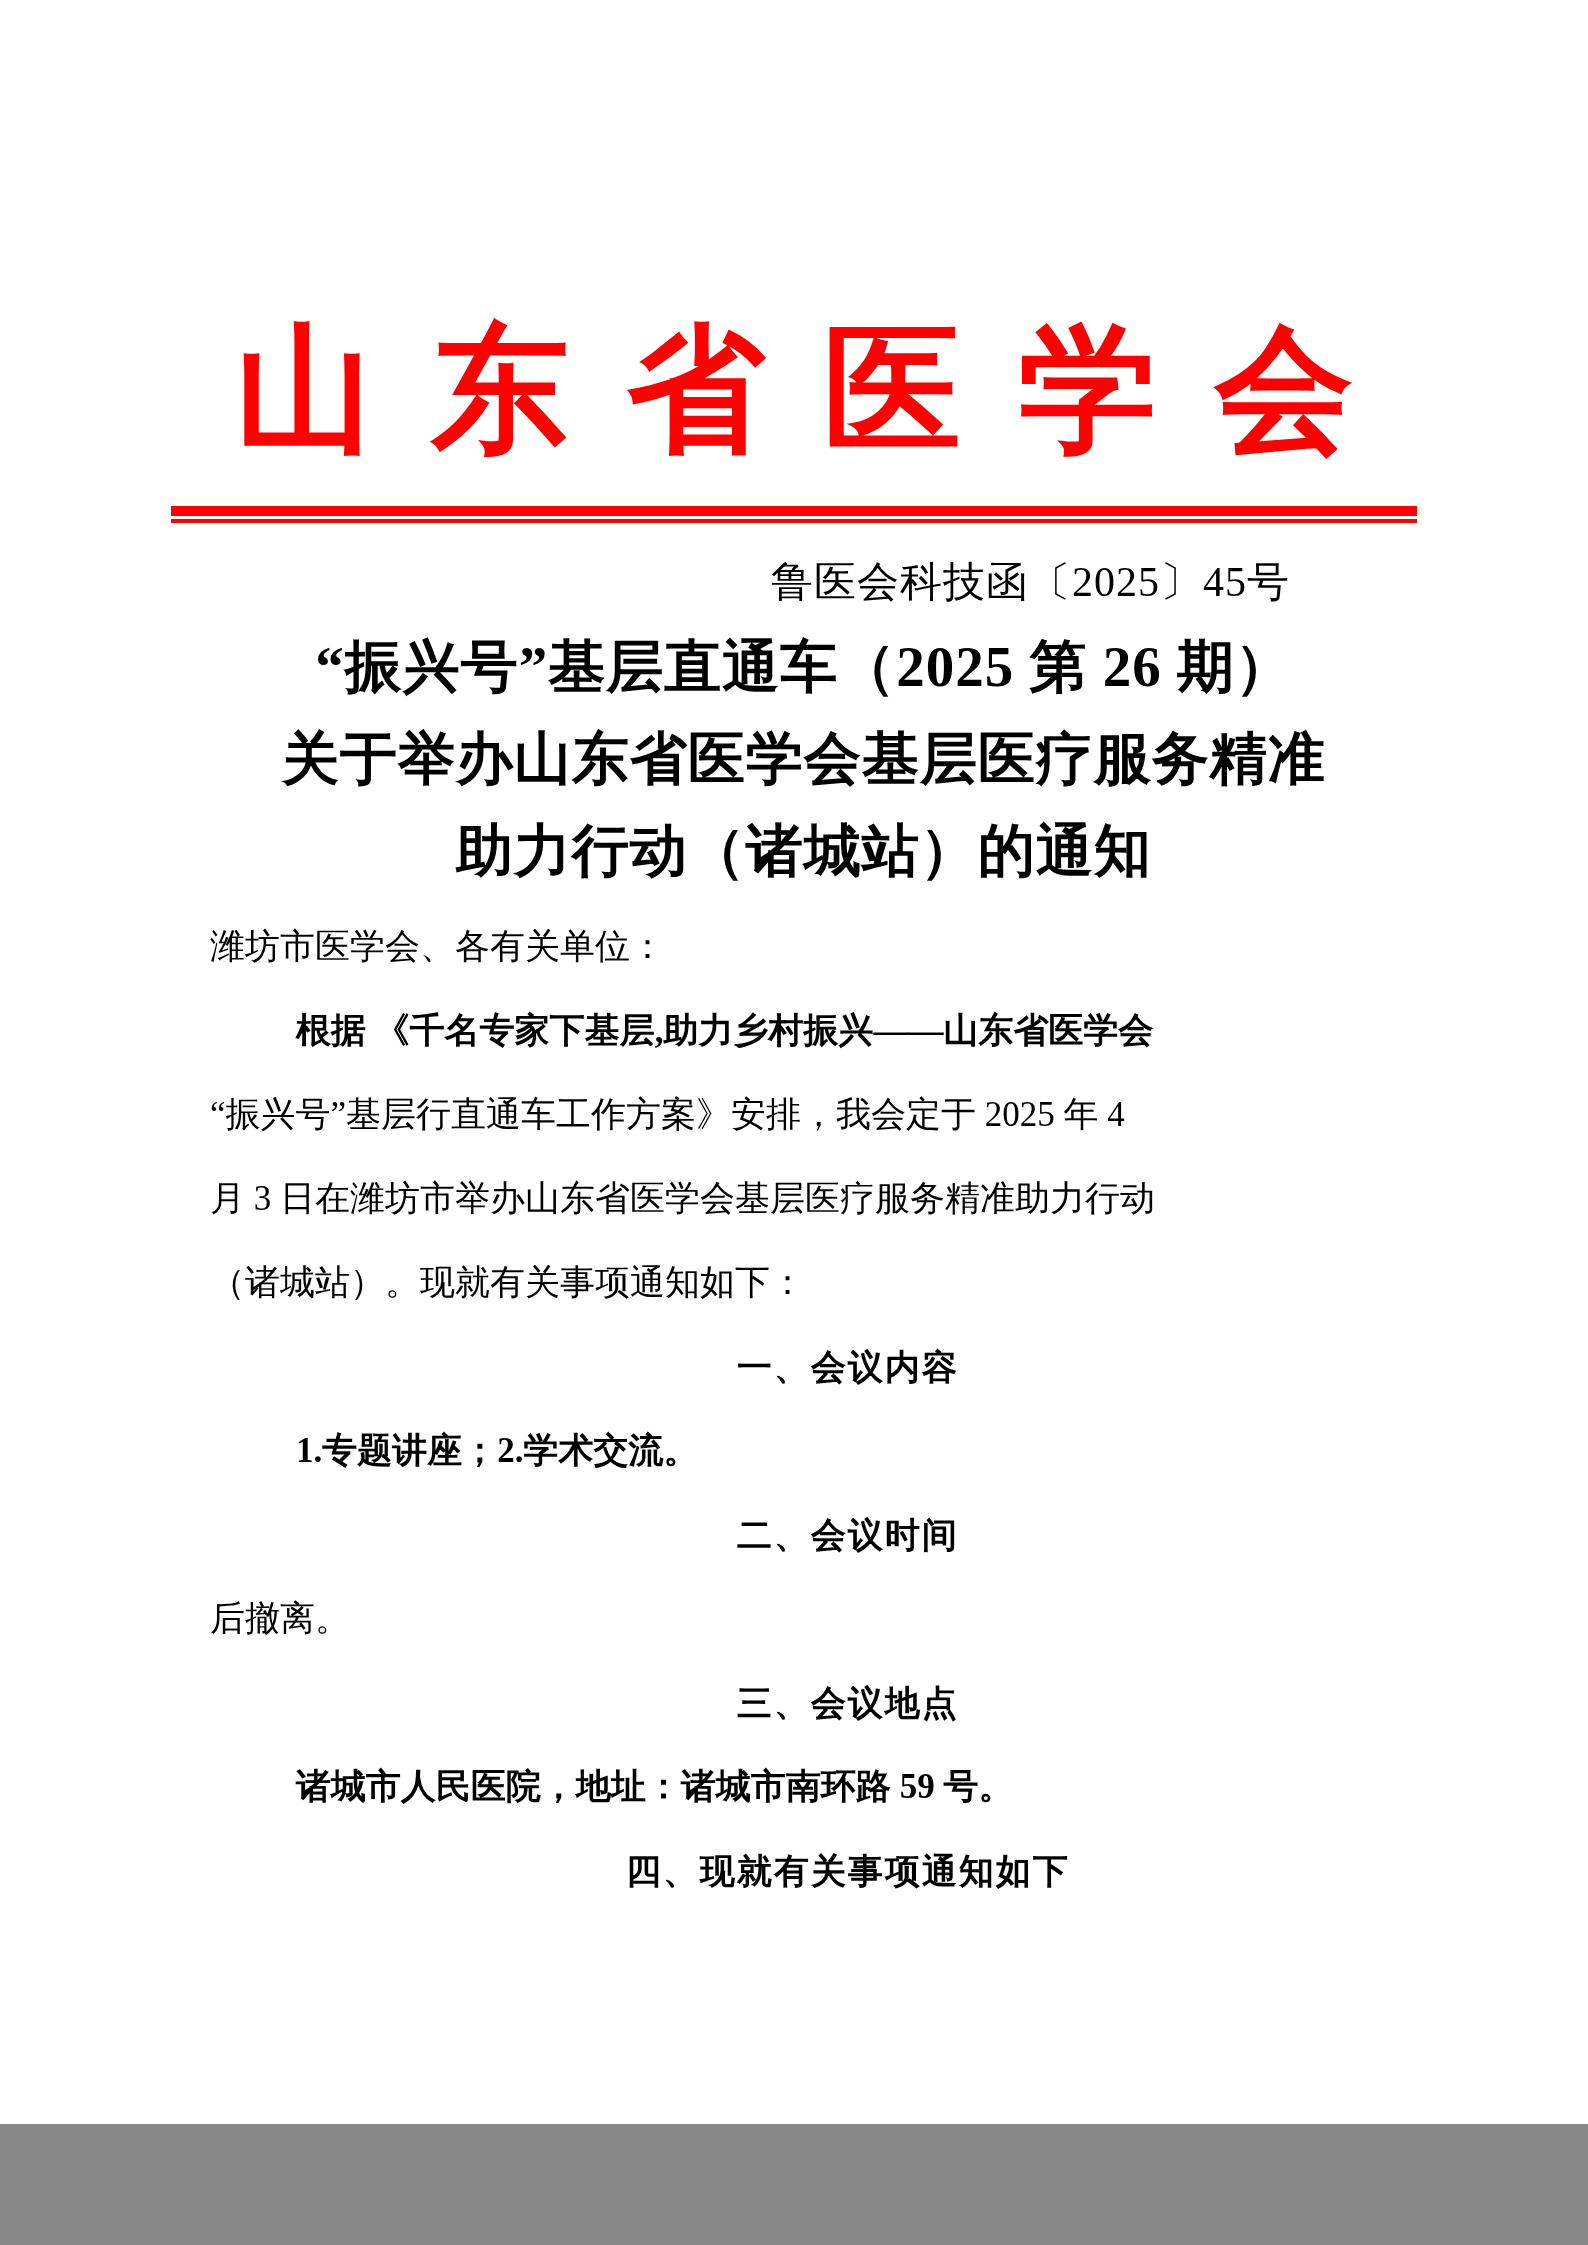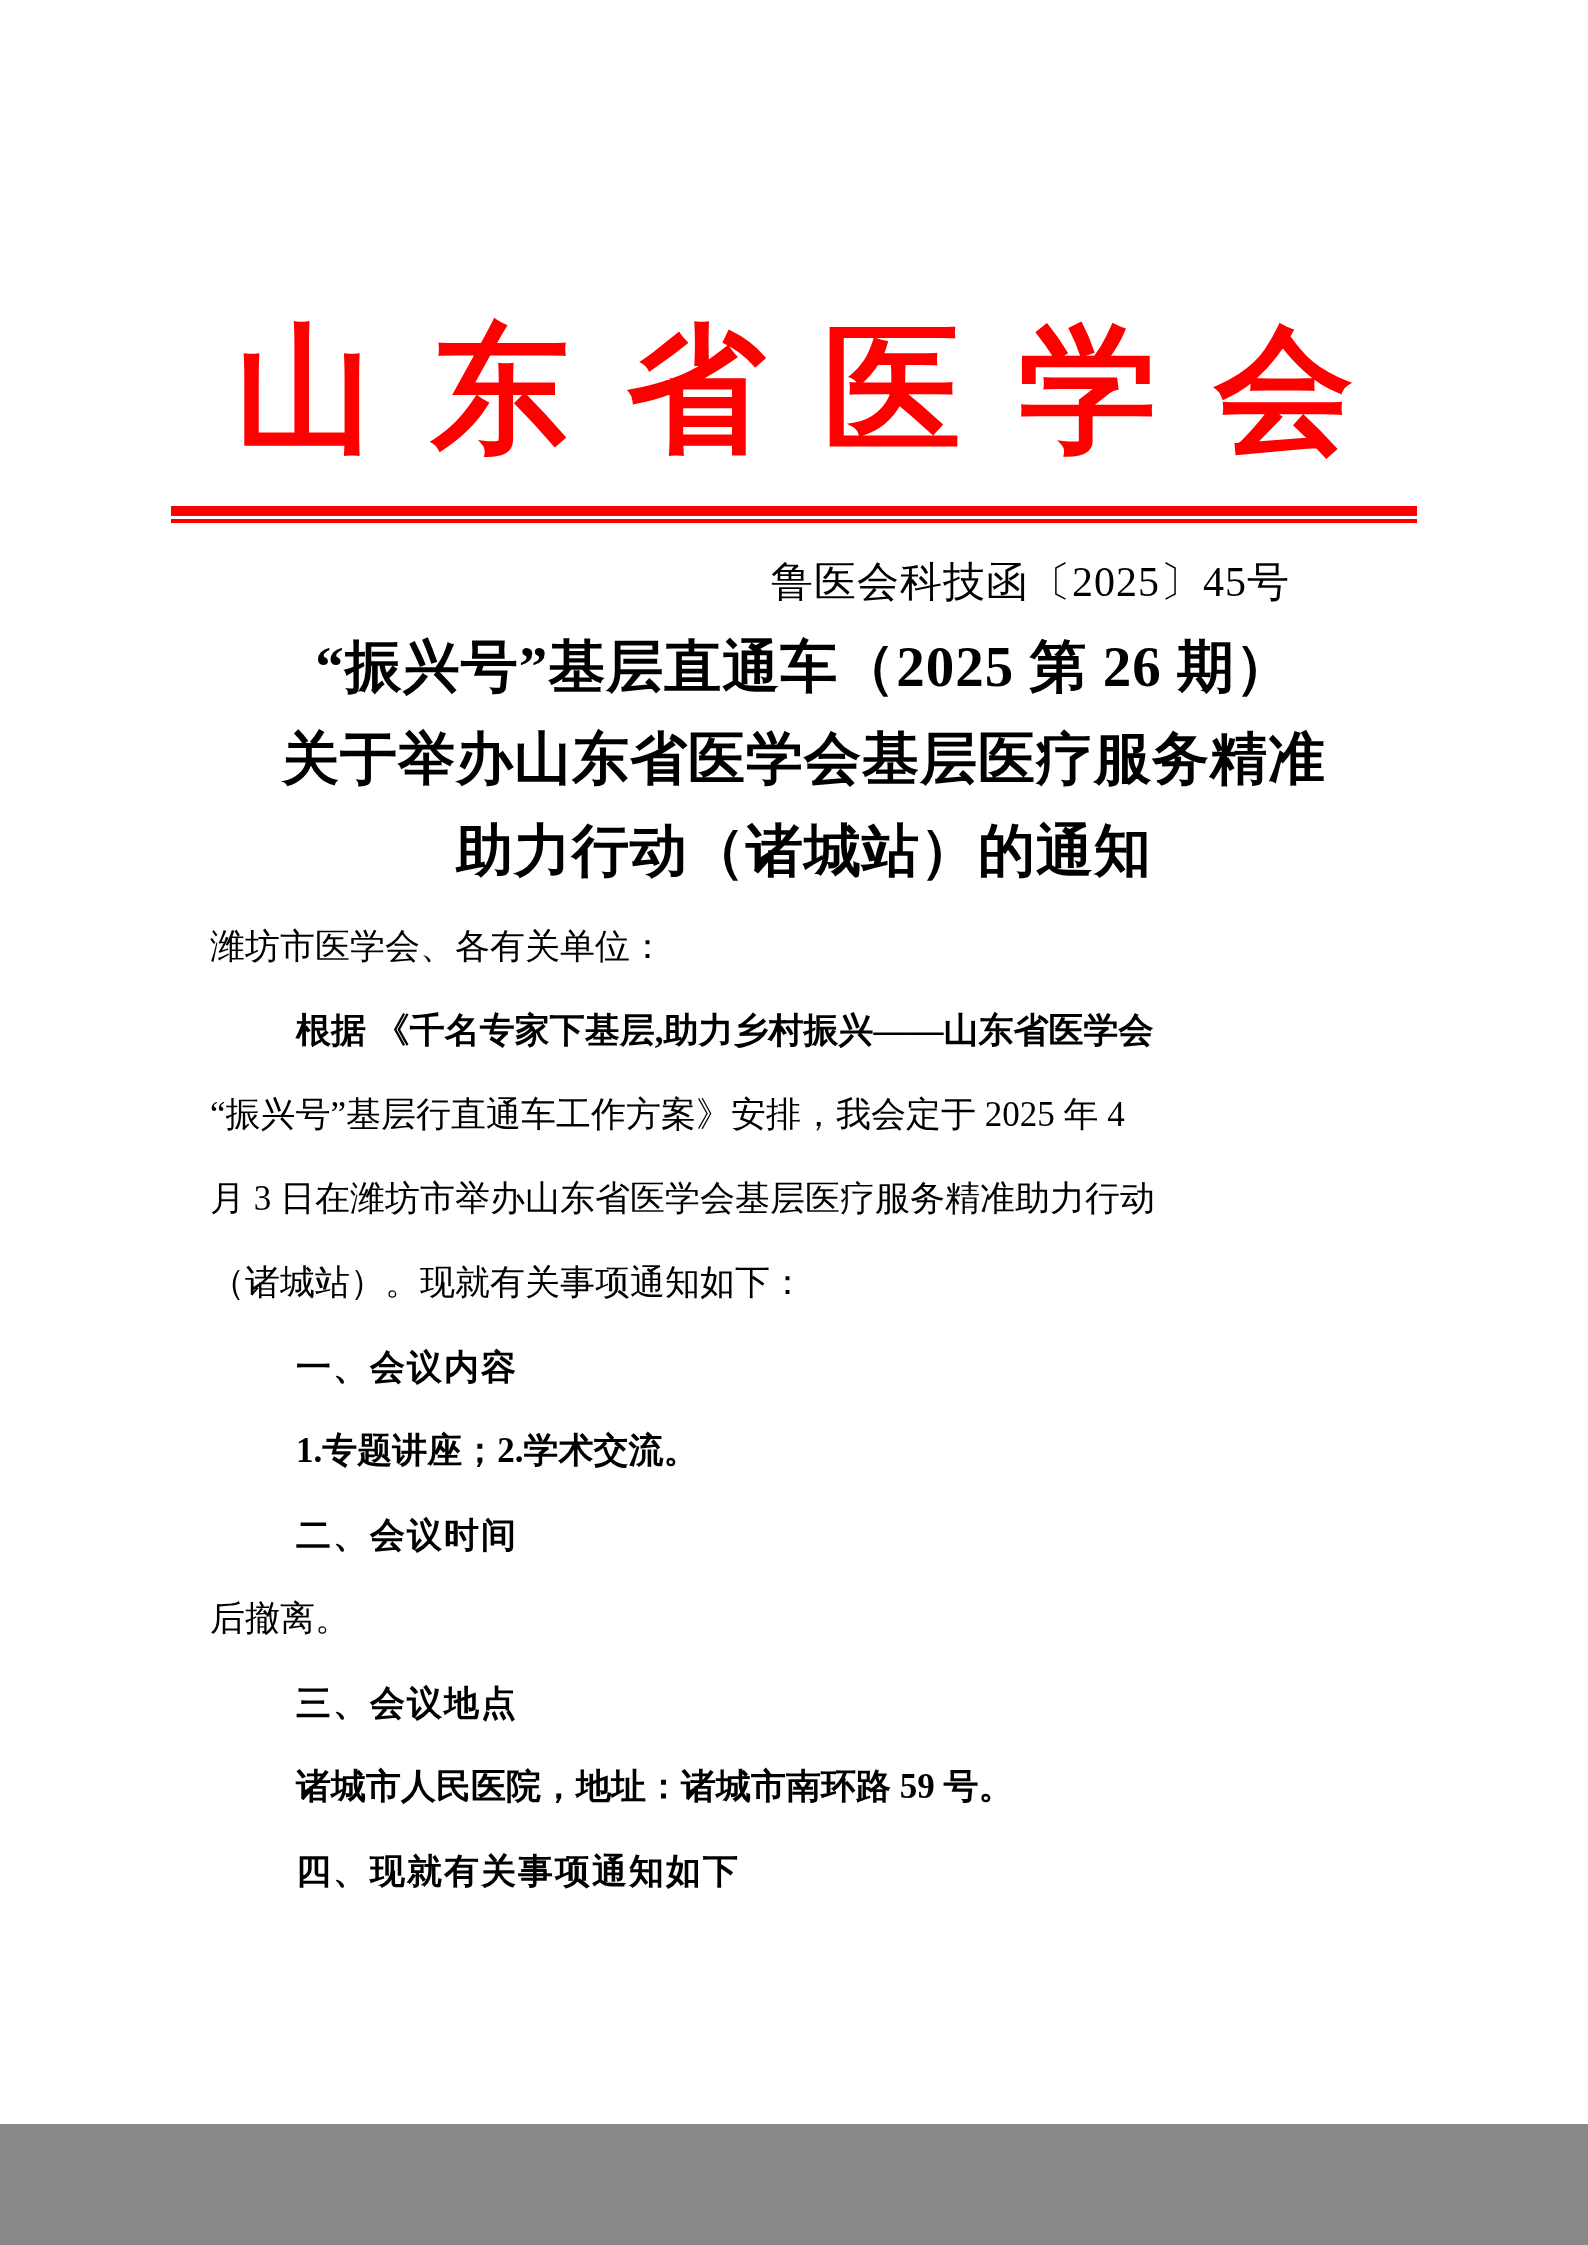--- a/index.html
+++ b/index.html
@@ -58,20 +58,21 @@
     margin: 8px 188px 0 210px;
     font-size: 35px;
     line-height: 84px;
   }
   .line { white-space: nowrap; }
   .indent { text-indent: 86px; font-weight: bold; }
   .sec-head {
     font-weight: bold;
     font-family: "Liberation Sans", sans-serif;
     letter-spacing: 2px;
+    text-align: center;
   }
 </style>
 </head>
 <body>
 
 <div class="page">
 
   <div class="masthead">山东省医学会</div>
 
   <div class="red-rule"></div>

